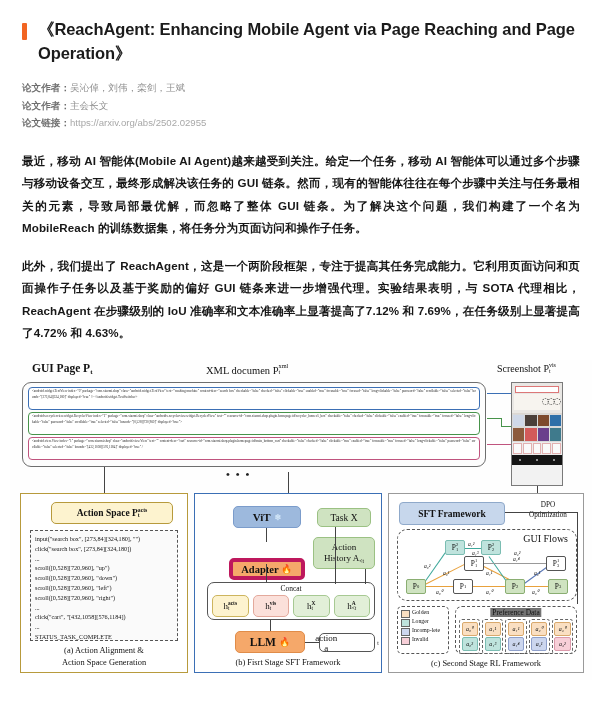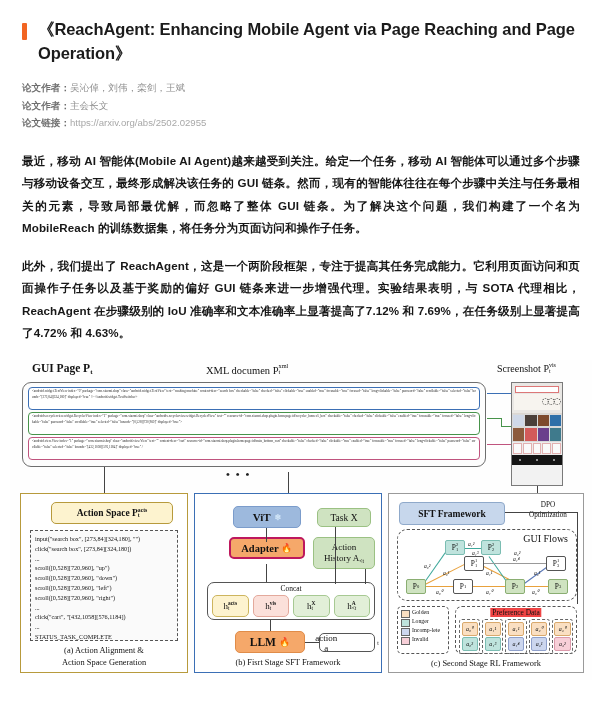--- a/index.html
+++ b/index.html
@@ -221,21 +221,21 @@
     position: absolute;
     display: flex; align-items: center; justify-content: center;
     border-radius: 5px;
     font-family: "Liberation Serif", serif;
     font-weight: bold;
     color: #111;
     text-align: center;
     box-sizing: border-box;
   }
   .n-vit { left: 38px; top: 12px; width: 68px; height: 22px; background: #9db9dd; border: 1px solid #7b9ccb; font-size: 11px; }
-  .n-adapter { left: 34px; top: 43px; width: 76px; height: 22px; background: #f5a86a; border: 2px solid #be185d; font-size: 10.5px; }
+  .n-adapter { left: 34px; top: 64px; width: 76px; height: 22px; background: #f5a86a; border: 4px solid #be185d; font-size: 10.5px; }
   .n-task { left: 122px; top: 14px; width: 54px; height: 19px; background: #cfe3c1; border: 1px solid #9bc183; font-size: 9.5px; font-weight: normal; }
   .n-hist { left: 118px; top: 43px; width: 62px; height: 32px; background: #cfe3c1; border: 1px solid #9bc183; font-size: 9px; font-weight: normal; line-height: 1.15; flex-direction: column; }
   .n-llm { left: 40px; top: 137px; width: 70px; height: 22px; background: #f5a86a; border: 1px solid #e08c49; font-size: 11.5px; }
   .n-action { left: 124px; top: 139px; width: 56px; height: 19px; background: #fff; border: 1px solid #555; font-size: 9px; font-weight: normal; gap: 40px; }
 
   .concat-box {
     position: absolute; left: 12px; top: 88px; width: 168px; height: 38px;
     border: 1px solid #555; border-radius: 7px; background: #fff; box-sizing: border-box;
   }
   .concat-label {
@@ -310,21 +310,21 @@
   .lg-item { display: flex; align-items: flex-start; gap: 2px; margin-bottom: 0.5px; }
   .lg-sw { width: 7px; height: 6px; border: 1px solid #666; flex: 0 0 auto; margin-top: 0.5px; }
 
   .pref-box {
     position: absolute; left: 66px; top: 112px; width: 122px; height: 48px;
     border: 1px dashed #555; border-radius: 7px; box-sizing: border-box;
   }
   .pref-title {
     position: absolute; left: 50%; top: 1px; transform: translateX(-50%);
     font-family: "Liberation Serif", serif; font-size: 7.4px; color: #111;
-    background: #ef4444; padding: 0 2px; white-space: nowrap;
+    background: #737373; padding: 0 2px; white-space: nowrap;
   }
   .pref-row { position: absolute; left: 3px; right: 3px; top: 12px; display: flex; gap: 2px; }
   .pref-pair {
     flex: 1; border: 1px dashed #666; border-radius: 3px; padding: 1.5px;
     display: flex; flex-direction: column; gap: 1.5px; box-sizing: border-box;
   }
   .pref-cell {
     height: 12px; border-radius: 2px; display: flex; align-items: center; justify-content: center;
     font-family: "Liberation Serif", serif; font-size: 6px; font-style: italic; color: #111;
   }

